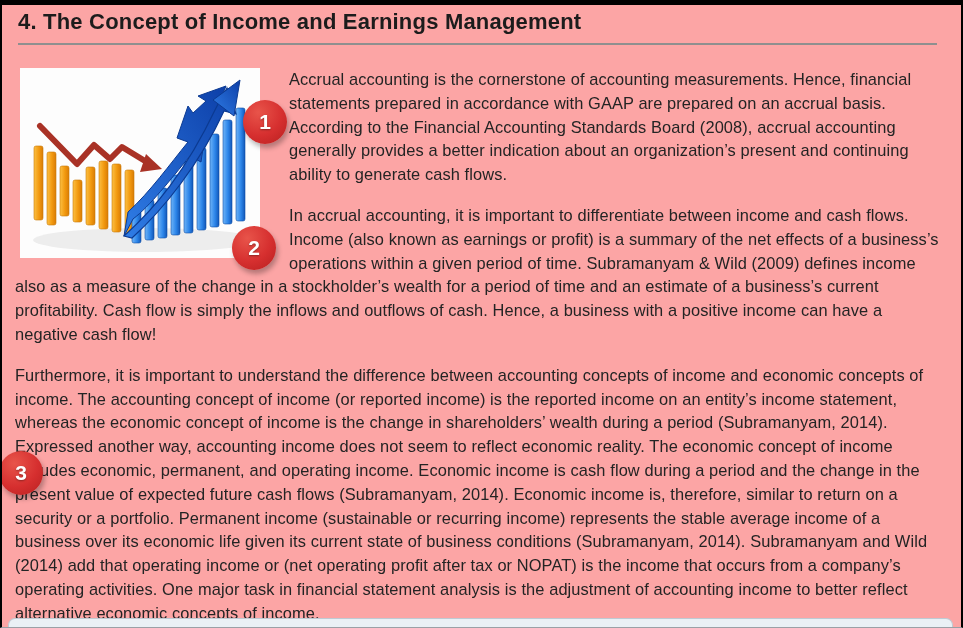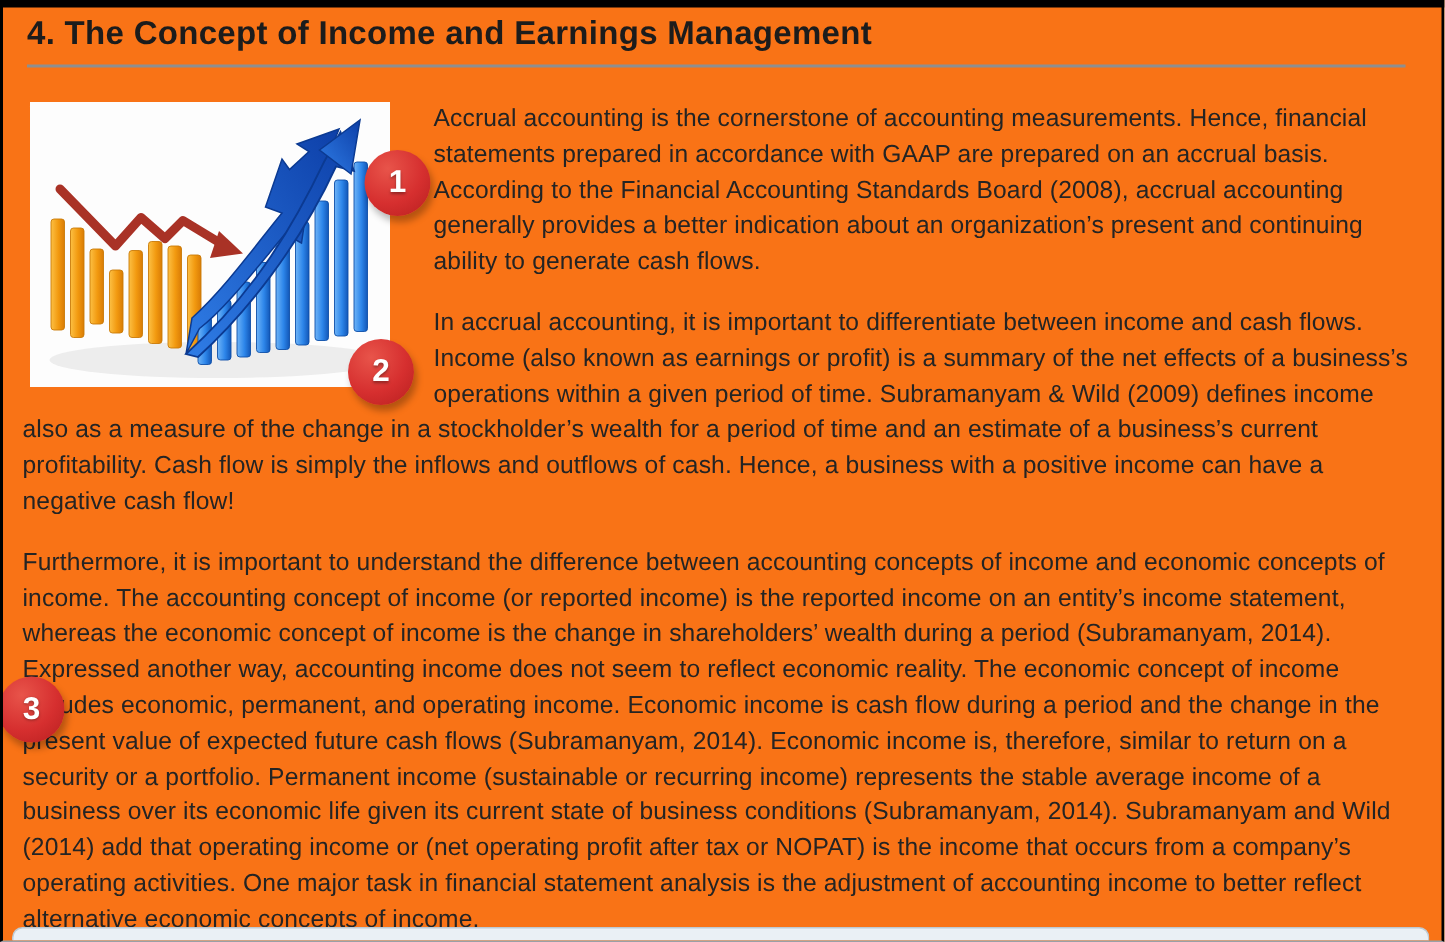--- a/index.html
+++ b/index.html
@@ -1,20 +1,20 @@
 <!DOCTYPE html>
 <html><head>
 <meta charset="utf-8">
 <style>
   html,body{margin:0;padding:0;background:#ffffff;}
   .page{
     position:relative;
     width:963px;height:628px;
     box-sizing:border-box;
-    background:#f97316;
+    background:#fca5a5;
     border-top:5px solid #000000;
     border-left:2px solid #000000;
     border-right:2px solid #000000;
     border-bottom:1px solid #9aa0a6;
     overflow:hidden;
     font-family:"Liberation Sans","DejaVu Sans",sans-serif;
     color:#1f1f1f;
   }
   .page-title{
     margin:4px 0 0 16px;

